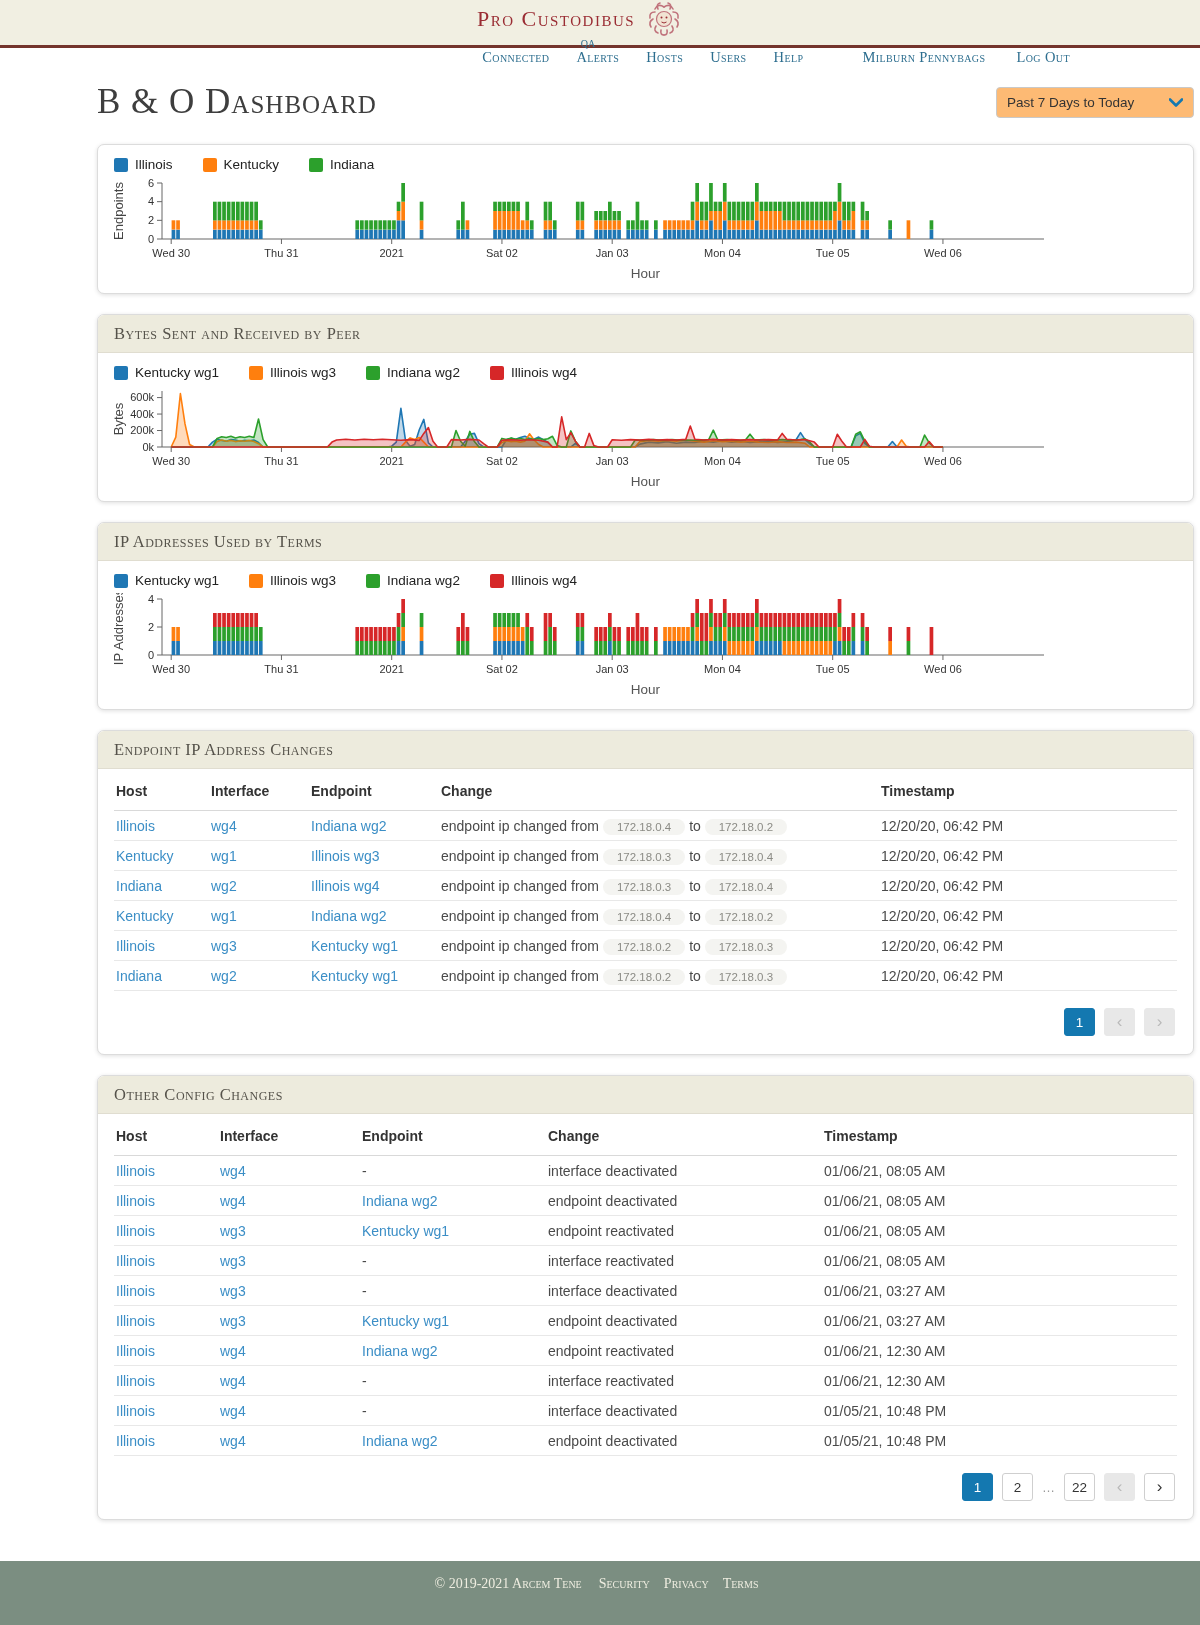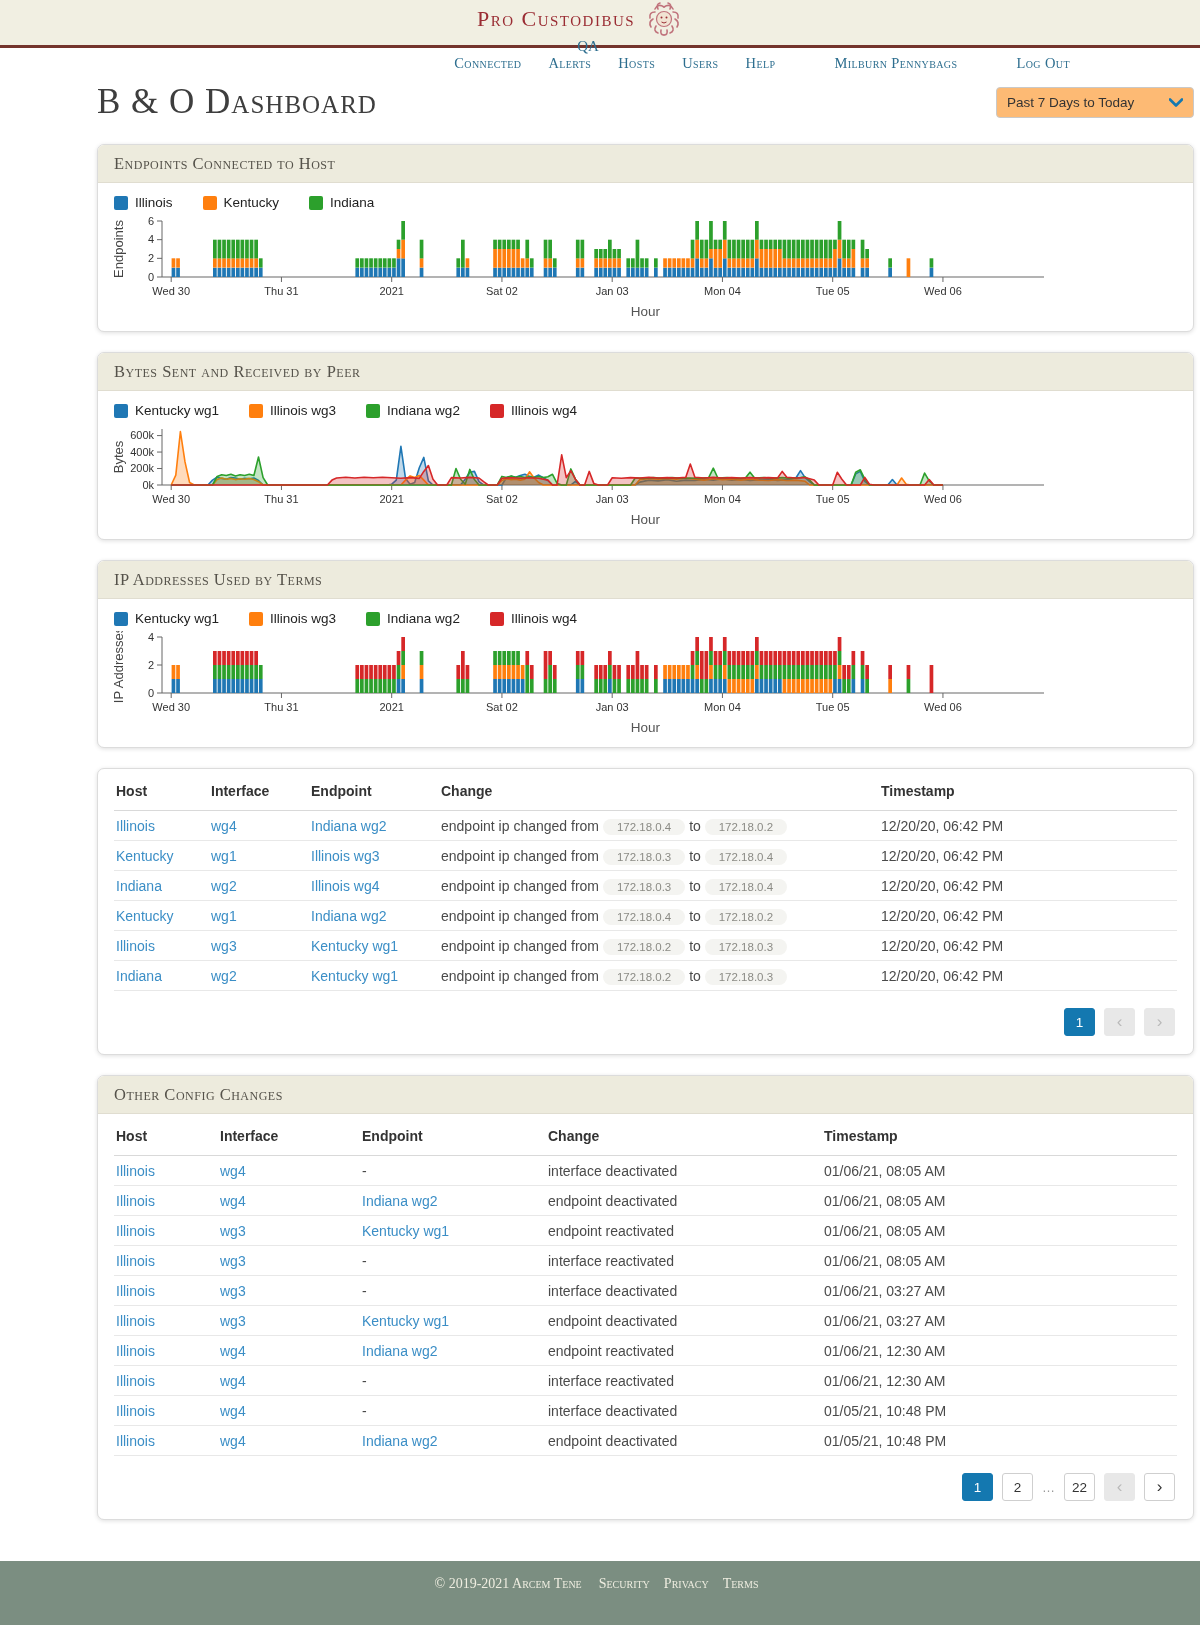--- a/index.html
+++ b/index.html
@@ -5,27 +5,27 @@
   * { box-sizing: border-box; }
   html,body { margin:0; padding:0; background:#fff; }
   body { width:1200px; font-family:"Liberation Sans",sans-serif; color:#444; }
 
   
   .site-header { background:#f1efe2; border-bottom:3px solid #74342c; height:48px;
     display:flex; align-items:center; padding:0 130px 0 90px;flex-direction:column; }
   .brand { display:flex; align-items:center; gap:10px; text-decoration:none; }
   .brand-text { font-family:"Liberation Serif",serif; font-variant:small-caps;
     font-size:22px; letter-spacing:1.5px; color:#9a2c33; }
-  .qa { font-family:"Liberation Serif",serif; font-variant:small-caps; font-size:15px;
+  .qa { font-family:"Liberation Serif",serif; font-variant:small-caps; font-size:10px;
     color:#2d6e8f; margin-left:16px; text-decoration:none; }
   .nav { margin-left:auto; display:flex; align-items:center; gap:27px; }
   .nav a { font-family:"Liberation Serif",serif; font-variant:small-caps; font-size:14.5px;
     color:#2d6e8f; text-decoration:none; letter-spacing:.4px; white-space:nowrap; }
   .nav .user-link { margin-left:32px; }
-  .nav .logout-link { margin-left:32px; }
+  .nav .logout-link { margin-left:4px; }
 
   
   .main { width:1097px; margin-left:97px; }
   .title-row { display:flex; align-items:center; justify-content:space-between;
     margin:34px 0 22px; }
   h1.page-title { font-family:"Liberation Serif",serif; font-variant:small-caps;
     font-weight:400; font-size:35px; letter-spacing:1px; color:#3e3e3e; margin:0; }
   .date-select { width:198px; height:31px; border:1px solid #c9c9c9; border-radius:4px;
     background:#fdba74; display:flex; align-items:center; padding:0 10px; font-size:13.5px;
     color:#333; cursor:pointer; }
@@ -127,21 +127,20 @@
     <div class="date-select">
       <span>Past 7 Days to Today</span>
       <svg width="14" height="9" viewBox="0 0 14 9">
         <polyline points="1,1.5 7,7.5 13,1.5" fill="none" stroke="#1478b0" stroke-width="2.6" stroke-linecap="round" stroke-linejoin="round"></polyline>
       </svg>
     </div>
   </div>
 
   <div id="charts-root">
   <section class="panel">
-    <div class="panel-head">Endpoints Connected to Host</div>
     <div class="panel-body">
       <div class="legend">
             <span class="legend-item">
               <span class="legend-swatch" style="background:#1f77b4"></span>
               <span>Illinois</span>
             </span>
             <span class="legend-item">
               <span class="legend-swatch" style="background:#ff7f0e"></span>
               <span>Kentucky</span>
             </span>
@@ -827,20 +826,21 @@
               <rect x="794.6" y="34.0" width="3.7" height="14.0" fill="#d62728"></rect>
               <rect x="817.6" y="34.0" width="3.7" height="28.0" fill="#d62728"></rect>
             </svg>
       </div>
       <div class="xlabel">Hour</div>
     </div>
   </section>
     </div>
   <div id="tables-root">
   <section class="panel">
+    <div class="panel-head">Endpoint IP Address Changes</div>
     <div class="table-body">
       <table class="data t0">
         <thead>
               <tr>
                 <th>Host</th>
                 <th>Interface</th>
                 <th>Endpoint</th>
                 <th>Change</th>
                 <th>Timestamp</th>
               </tr>

